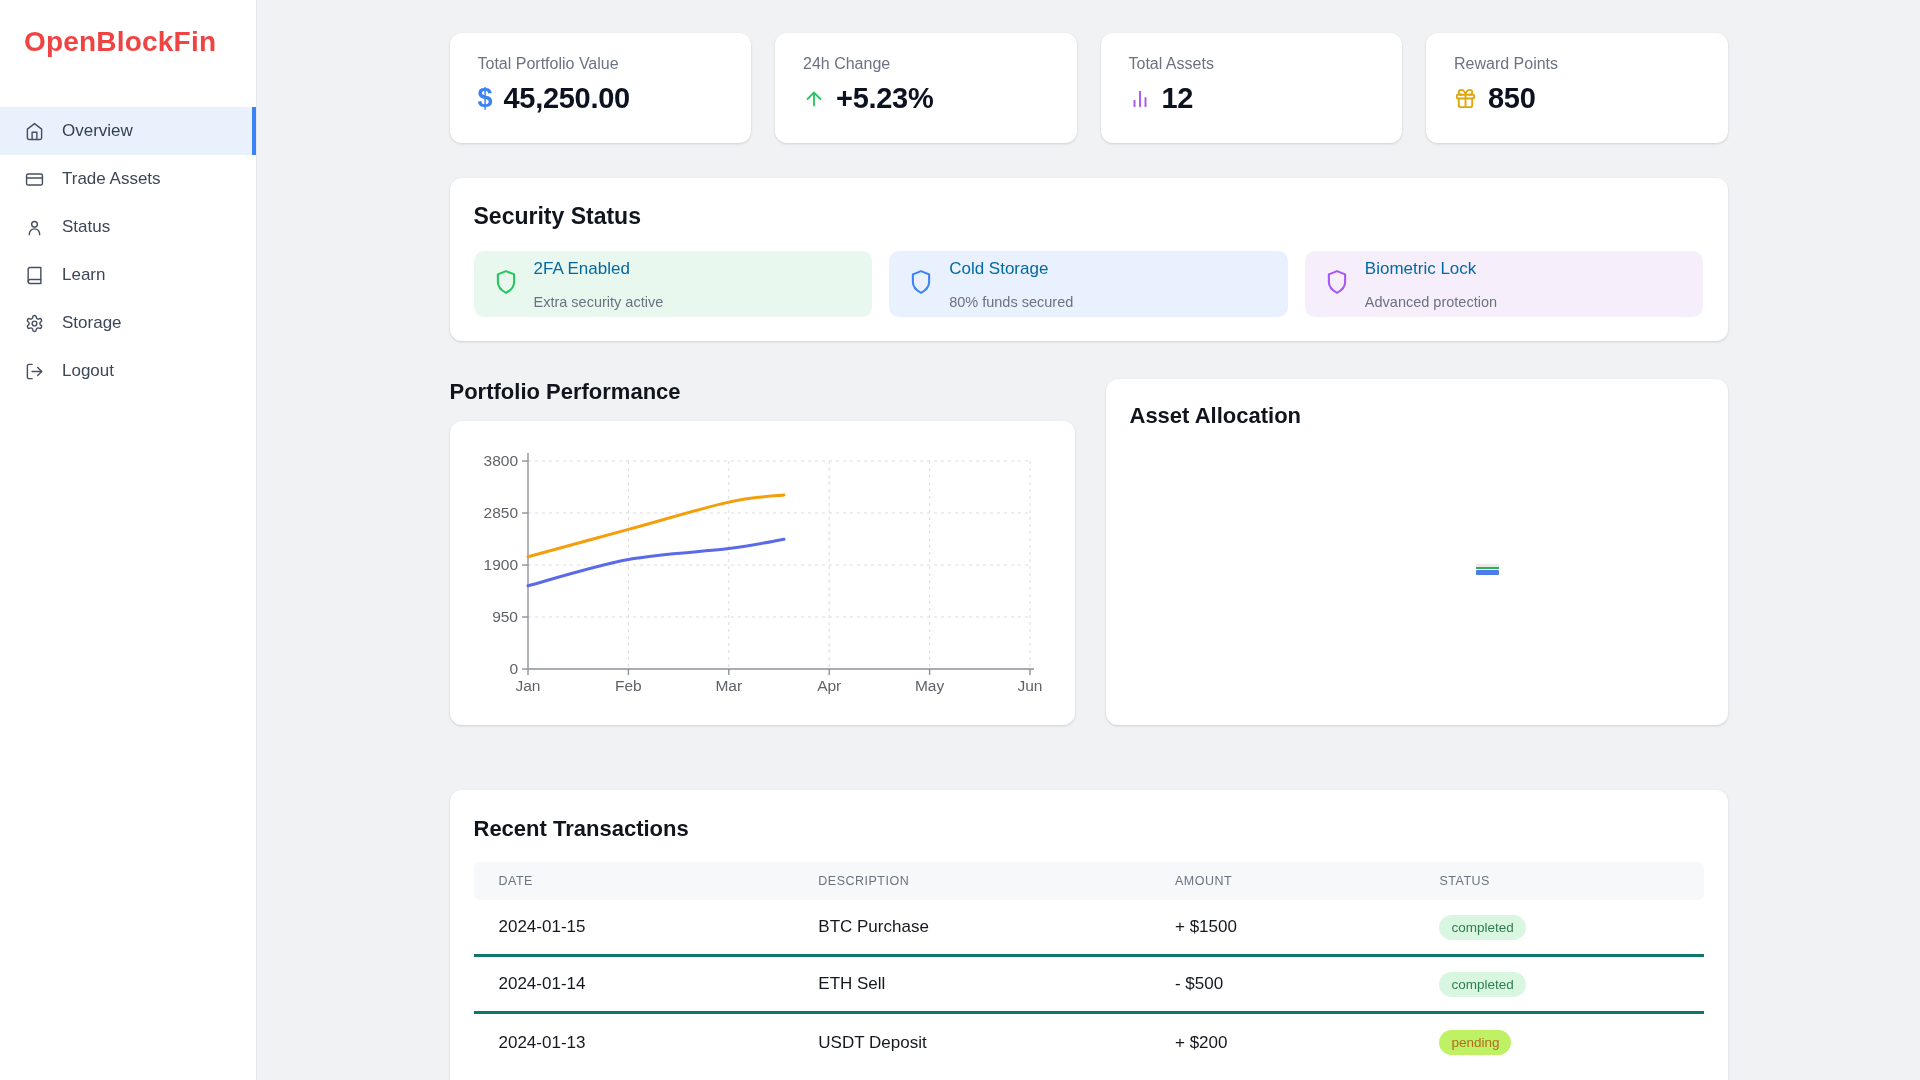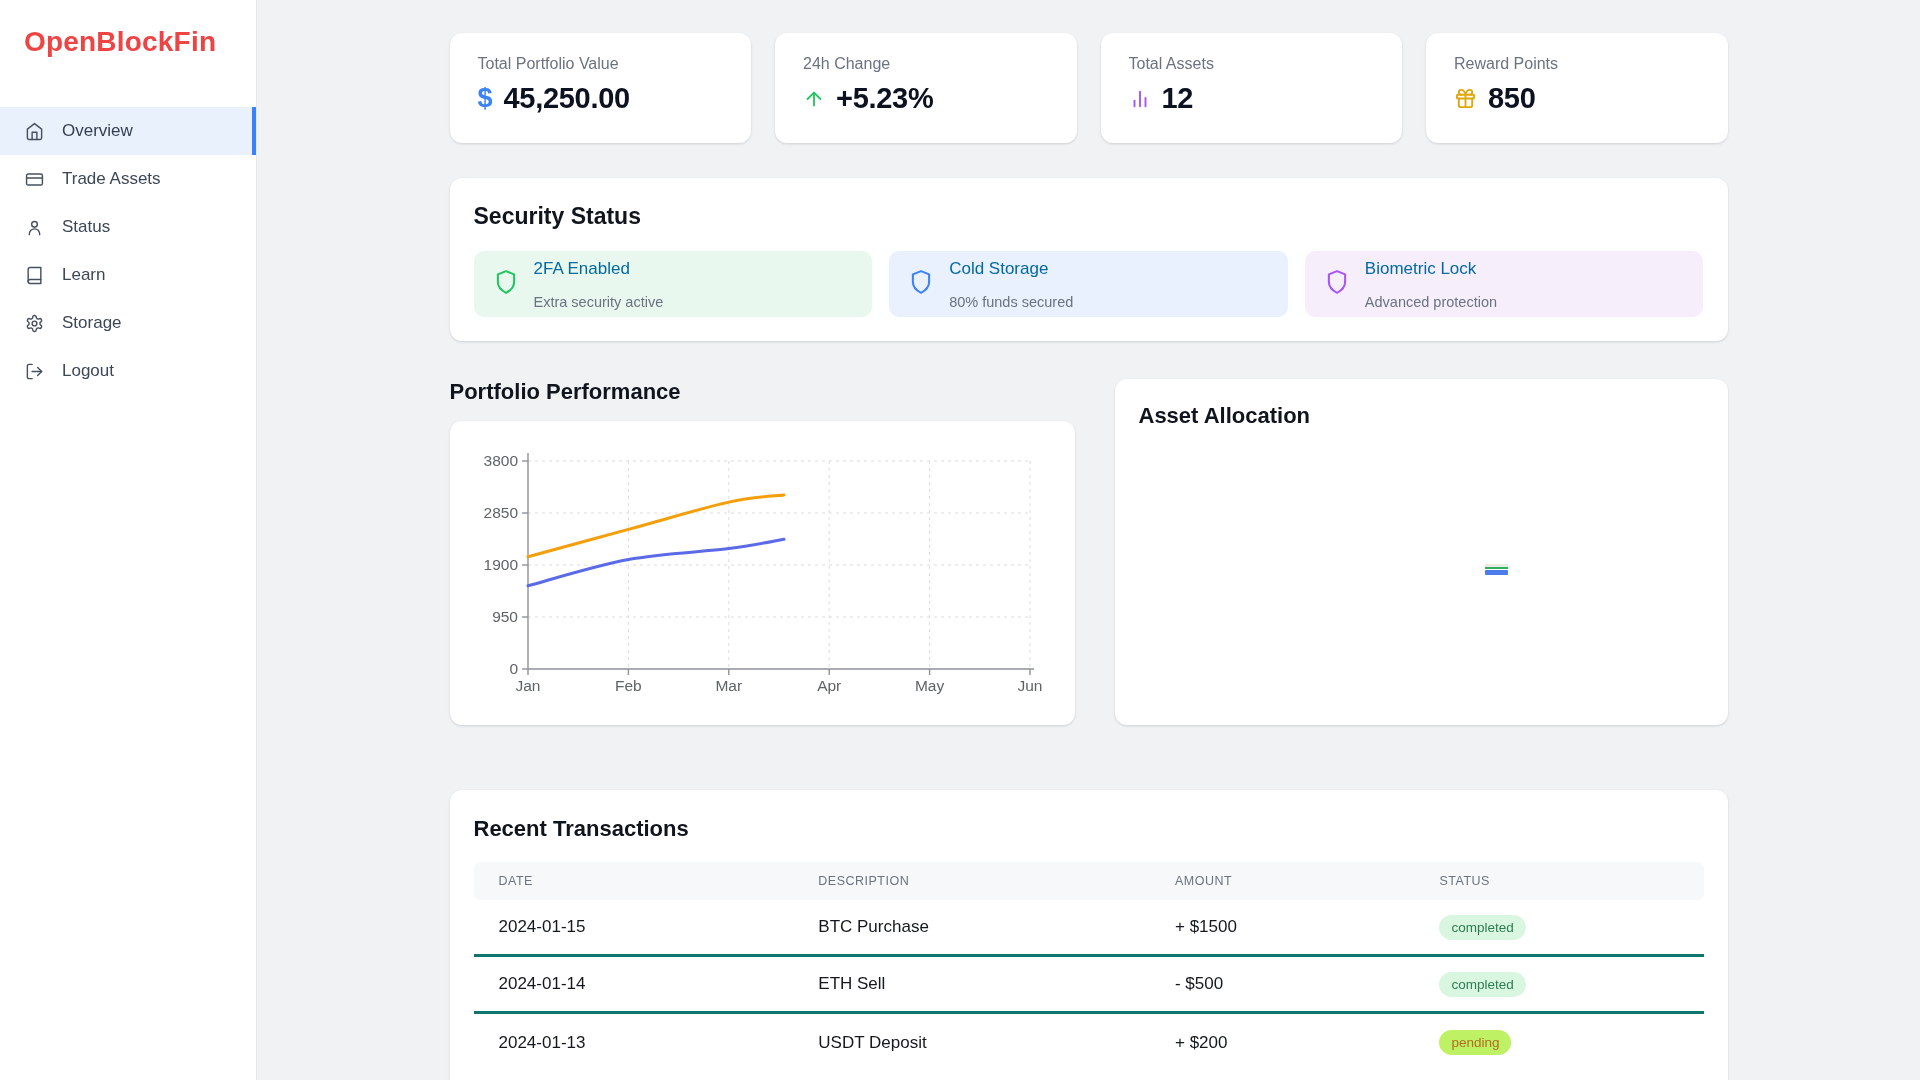--- a/index.html
+++ b/index.html
@@ -51,21 +51,21 @@
 
   
   .security-card { margin-top:35px; padding:25px 24px 24px 24px; }
   .section-title { font-size:23px; font-weight:700; color:#10151d; }
   .security-grid { display:grid; grid-template-columns:repeat(3,1fr); gap:17px; margin-top:21px; }
   .sec-box { border-radius:10px; height:66px; display:flex; align-items:center; gap:15px; padding:0 19px; }
   .sec-title { font-size:17px; color:#0369a1; margin-bottom:15px; }
   .sec-sub { font-size:14.5px; color:#6b7280; }
 
   
-  .charts-row { display:flex; gap:40px; margin-top:38px; align-items:flex-start; }
+  .charts-row { display:flex; gap:31px; margin-top:38px; align-items:flex-start; }
   .chart-col-left { width:625px; }
   .chart-head { font-size:22px; font-weight:700; color:#10151d; margin-bottom:16px; }
   .perf-card { width:625px; height:304px; padding:18px 15px 10px 10px; }
   .alloc-card { width:690px; height:346px; padding:24px; position:relative; }
   .alloc-title { font-size:22px; font-weight:700; color:#10151d; }
   .alloc-glitch { position:absolute; left:370px; top:185px; width:23px; }
   .alloc-glitch .g1 { height:3px; background:linear-gradient(90deg,#f3e5e2,#ddf2df); }
   .alloc-glitch .g2 { height:2px; background:#2fae5e; }
   .alloc-glitch .g3 { height:1px; background:#fff; }
   .alloc-glitch .g4 { height:5px; background:#4b7ce8; border-radius:1px; }

